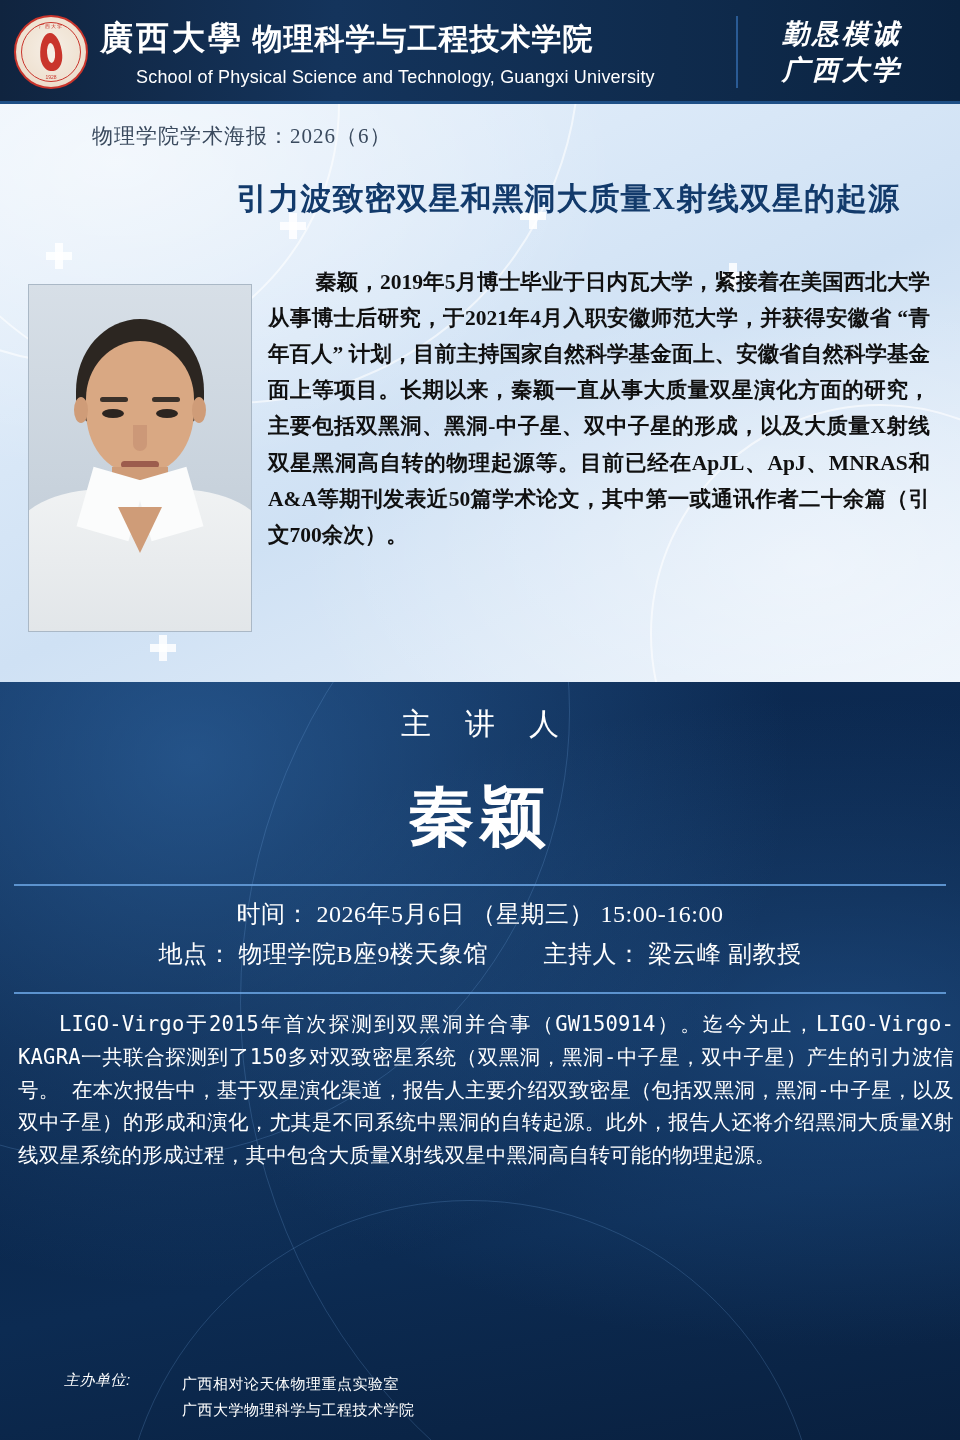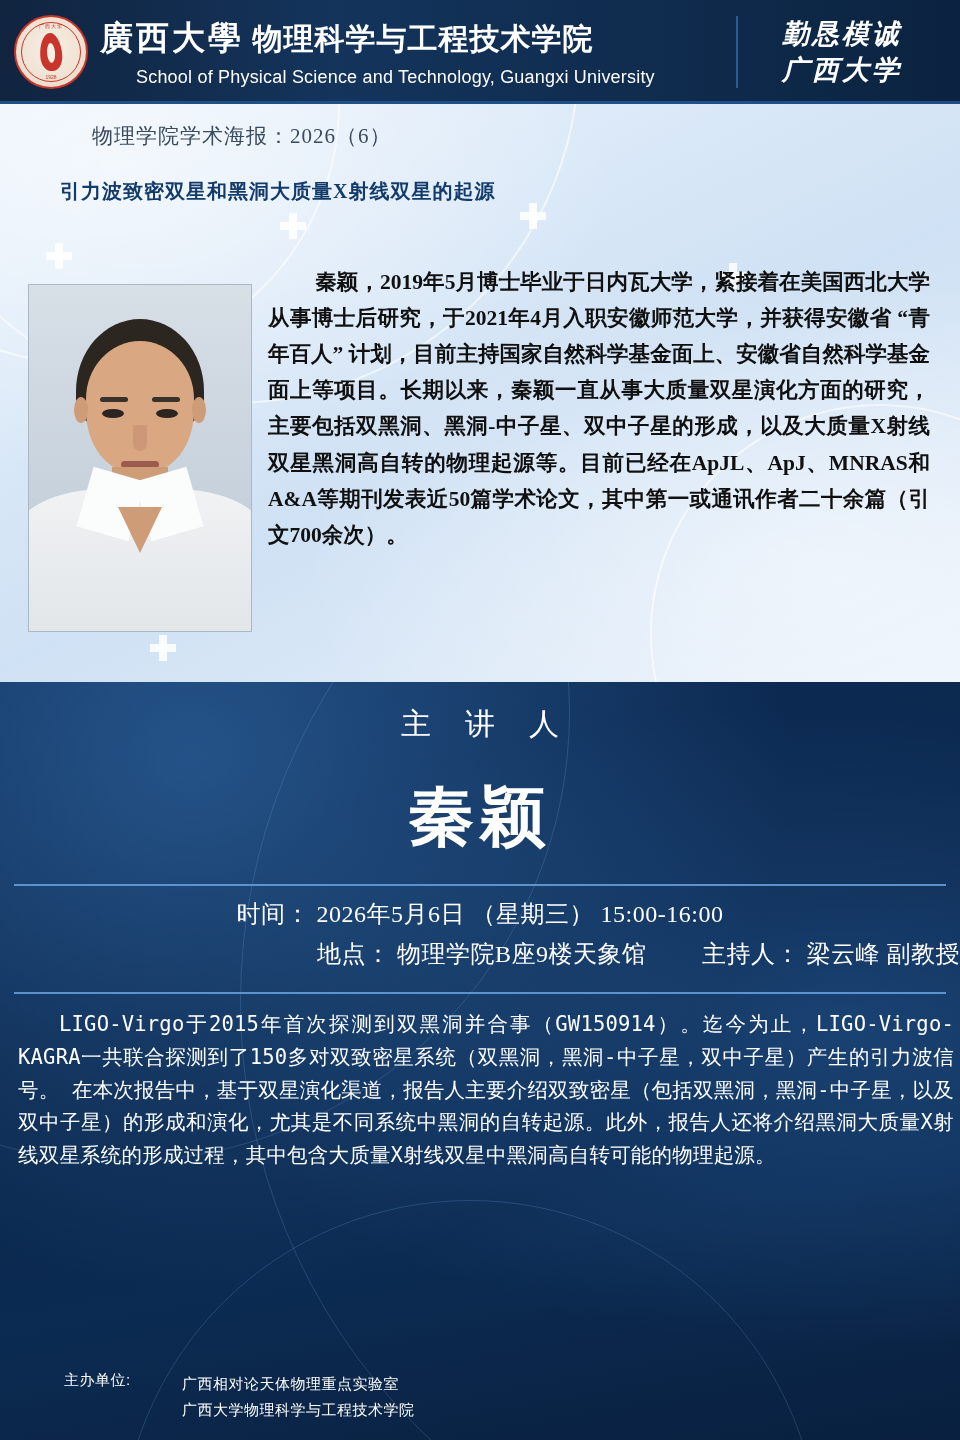--- a/index.html
+++ b/index.html
@@ -144,22 +144,22 @@
     position: absolute;
     left: 92px; top: 18px;
     font-size: 21px;
     color: #3a4a5e;
     font-family: "Liberation Serif", serif;
     letter-spacing: 1px;
   }
   .poster-title {
     position: absolute;
     left: 0; right: 0; top: 74px;
-    text-align: left;
-    font-size: 20px;
+    text-align: right;
+    font-size: 31px;
     font-weight: bold;
     color: #123a6b;
     font-family: "Liberation Serif", serif;
     letter-spacing: 1px;
     padding: 0 60px;
   }
 
   .bio-wrap {
     position: absolute;
     left: 28px; right: 30px; top: 160px;
@@ -288,42 +288,42 @@
     margin: 22px 14px 0 14px;
   }
   .meta {
     text-align: center;
     font-size: 24px;
     font-family: "Liberation Serif", serif;
     margin-top: 12px;
     letter-spacing: 0.5px;
   }
   .meta .gap { display: inline-block; width: 18px; }
-  .meta-row2 { margin-top: 8px; margin-bottom: 12px; text-align: right; }
+  .meta-row2 { margin-top: 8px; margin-bottom: 12px; }
 
   .abstract {
     font-family: "DejaVu Sans Mono", monospace;
     font-size: 20.5px;
     line-height: 1.6;
     padding: 14px 6px 0 18px;
     text-align: justify;
     text-indent: 2em;
     letter-spacing: 0.2px;
   }
 
   .hosts {
     position: absolute;
     left: 64px;
     bottom: 18px;
     display: flex;
     align-items: flex-start;
     font-size: 15px;
     letter-spacing: 0.5px;
   }
-  .hosts .lbl { width: 118px; flex: 0 0 auto; }
+  .hosts .lbl { width: 118px; flex: 0 0 auto; font-style: italic; }
   .hosts .vals div { line-height: 1.7; }
 </style>
 </head>
 <body>
 
 <div class="header">
   <div class="crest">
     <div class="ring"></div>
     <div class="crest-top">广西大学</div>
     <div class="flame"></div>

